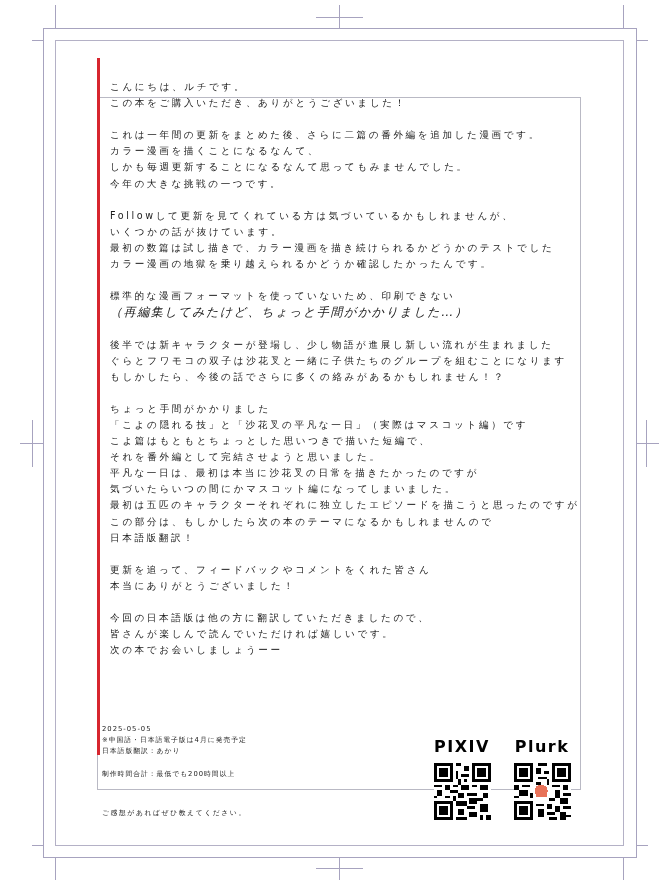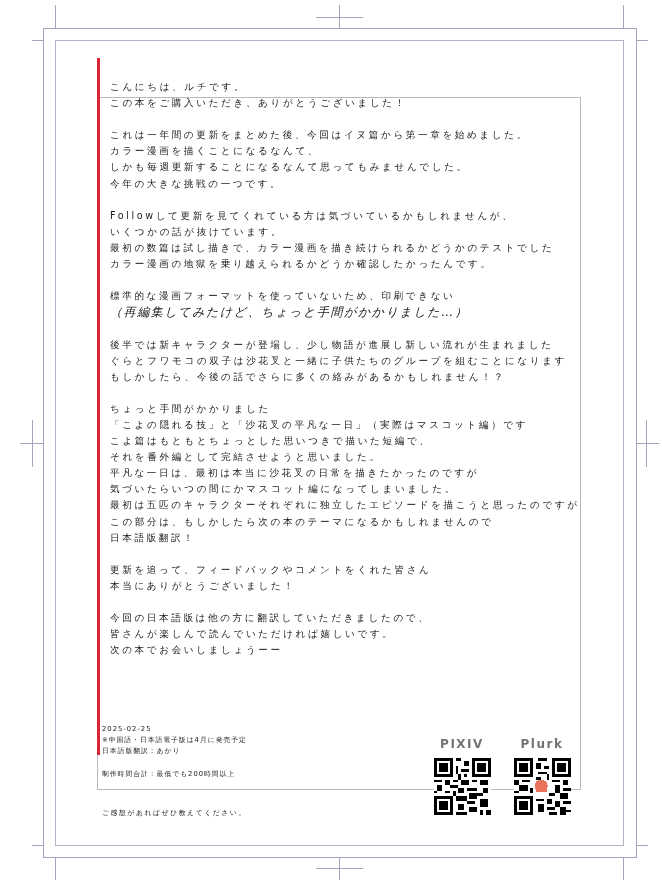--- a/index.html
+++ b/index.html
@@ -10,21 +10,21 @@
   .redbar { position:absolute; left:97px; top:58px; width:3px; height:697px; background:#d7262f; }
   .text-block { position:absolute; left:110px; top:79px; width:470px; }
   .tl { font-size:9.6px; letter-spacing:2.6px; line-height:16.1px; height:16.1px; white-space:nowrap; }
   .tl.small { font-size:12px; letter-spacing:1.6px;font-style:italic; }
   .gap { height:16.1px; }
   .meta { position:absolute; left:102px; top:724px; width:300px; }
   .meta .ml { font-size:6.8px; letter-spacing:1px; line-height:11.2px; height:11.2px; white-space:nowrap; }
   .meta .gap2 { height:11.6px; }
   .footnote { position:absolute; left:102px; top:808px; font-size:6.8px; letter-spacing:1.6px; white-space:nowrap; }
   .qr-block { position:absolute; top:737px; width:60px; text-align:center; }
-  .qr-label { font-size:12px; letter-spacing:1.5px; font-weight:bold; color:#737373; margin-bottom:7px; }
+  .qr-label { font-size:16px; letter-spacing:1.5px; font-weight:bold; color:#000000; margin-bottom:7px; }
   .qr { width:57px; height:57px; margin:0 auto; position:relative; }
   .qr svg { width:57px; height:57px; display:block; }
 </style>
 </head>
 <body>
 
 <div class="line" style="left:43px;top:28px;width:594px;height:1px;"></div>
 <div class="line" style="left:43px;top:857px;width:594px;height:1px;"></div>
 <div class="line" style="left:43px;top:28px;width:1px;height:830px;"></div>
 <div class="line" style="left:636px;top:28px;width:1px;height:830px;"></div>
@@ -56,21 +56,21 @@
 
 <div class="redbar"></div>
 
 <div class="text-block">
   <div>
     <div class="tl">こんにちは、ルチです。</div>
     <div class="tl">この本をご購入いただき、ありがとうございました！</div>
   </div>
   <div class="gap"></div>
   <div>
-    <div class="tl">これは一年間の更新をまとめた後、今回はイヌ篇から第一章を始めました。</div>
+    <div class="tl">これは一年間の更新をまとめた後、さらに二篇の番外編を追加した漫画です。</div>
     <div class="tl">カラー漫画を描くことになるなんて、</div>
     <div class="tl">しかも毎週更新することになるなんて思ってもみませんでした。</div>
     <div class="tl">今年の大きな挑戦の一つです。</div>
   </div>
   <div class="gap"></div>
   <div>
     <div class="tl">Followして更新を見てくれている方は気づいているかもしれませんが、</div>
     <div class="tl">いくつかの話が抜けています。</div>
     <div class="tl">最初の数篇は試し描きで、カラー漫画を描き続けられるかどうかのテストでした</div>
     <div class="tl">カラー漫画の地獄を乗り越えられるかどうか確認したかったんです。</div>
@@ -105,21 +105,21 @@
   </div>
   <div class="gap"></div>
   <div>
     <div class="tl">今回の日本語版は他の方に翻訳していただきましたので、</div>
     <div class="tl">皆さんが楽しんで読んでいただければ嬉しいです。</div>
     <div class="tl">次の本でお会いしましょうーー</div>
   </div>
 </div>
 
 <div class="meta">
-  <div class="ml">2025-02-25</div>
+  <div class="ml">2025-05-05</div>
   <div class="ml">※中国語・日本語電子版は4月に発売予定</div>
   <div class="ml">日本語版翻訳：あかり</div>
   <div class="gap2"></div>
   <div class="ml">制作時間合計：最低でも200時間以上</div>
 </div>
 <div class="footnote">ご感想があればぜひ教えてください。</div>
 
 <div class="qr-block" style="left:432px;">
   <div class="qr-label">PIXIV</div>
   <div class="qr">

